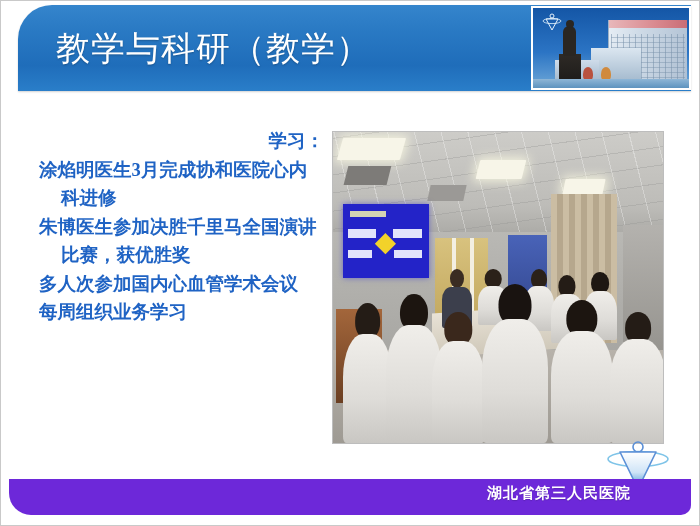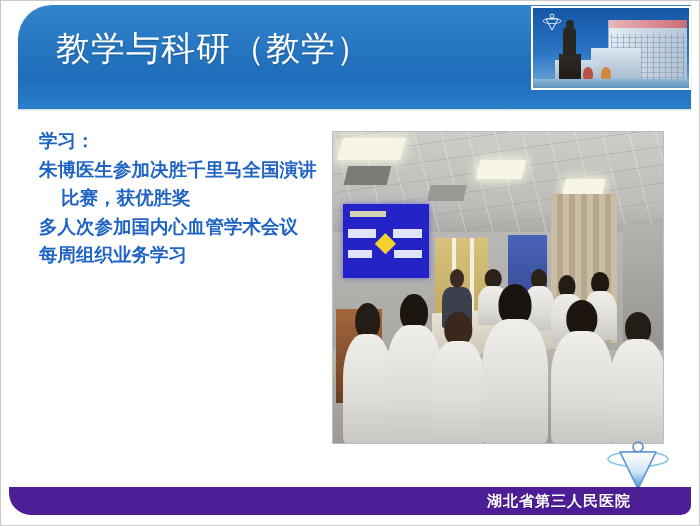--- a/index.html
+++ b/index.html
@@ -14,21 +14,21 @@
     position:absolute;inset:0;
     background:#ffffff;
     border:1px solid #c9c9c9;
     box-sizing:border-box;
     overflow:hidden;
   }
 
   
   .header-bar{
     position:absolute;
-    left:17px;top:4px;width:673px;height:104px;
+    left:17px;top:4px;width:673px;height:86px;
     border-top-left-radius:34px;
     background:linear-gradient(180deg,#3585cc 0%, #2a7ac4 28%, #1f6dba 70%, #2a7ec9 100%);
     box-shadow:0 1px 2px rgba(0,0,0,.18);
   }
   .header-title{
     position:absolute;
     left:38px;top:24px;
     font-size:34px;
     line-height:40px;
     color:#ffffff;
@@ -107,21 +107,21 @@
     line-height:28.5px;
     font-family:"Liberation Serif","DejaVu Serif",serif;
     font-weight:700;
   }
   .body-text .line{
     margin:0;
     padding-left:22px;
     text-indent:-22px;
     white-space:normal;
   }
-  .body-text .line.first{ padding-left:0; text-indent:0; }
+  .body-text .line.first{ padding-left:0; text-indent:0;text-align:right; }
 
   
   .photo{
     position:absolute;
     left:331px;top:130px;width:332px;height:313px;
     background:#cfcfcf;
     overflow:hidden;
     border:1px solid #bdbdbd;
     box-sizing:border-box;
   }
@@ -224,22 +224,22 @@
   }
   .ph-speaker{
     position:absolute;left:33%;top:44%;width:9%;height:19%;
   }
   .ph-speaker .head{position:absolute;left:26%;top:0;width:48%;height:32%;background:#3a2c22;border-radius:50%;}
   .ph-speaker .body{position:absolute;left:0;bottom:0;width:100%;height:70%;background:#3c3f4c;border-radius:30% 30% 6% 6%;}
 
   
   .footer-bar{
     position:absolute;
-    left:8px;bottom:10px;width:682px;height:28px;
-    background:#4c1d95;
+    left:8px;bottom:10px;width:682px;height:36px;
+    background:#6d28d9;
     border-bottom-left-radius:22px;
     border-bottom-right-radius:10px;
   }
   .footer-text{
     position:absolute;right:60px;top:3px;
     color:#ffffff;font-size:15px;line-height:22px;
     font-weight:700;letter-spacing:1px;
     font-family:"Liberation Serif","DejaVu Serif",serif;
     text-shadow:0 1px 1px rgba(0,0,0,.15);
   }
@@ -271,20 +271,21 @@
     <div class="hp-statue-base"></div>
     <div class="hp-statue-body"></div>
     <div class="hp-statue-head"></div>
     <div class="hp-tree" style="left:50px;"></div>
     <div class="hp-tree" style="left:68px;background:#d08a3e;"></div>
     <div class="hp-ground"></div>
   </div>
 
   <div class="body-text">
     <p class="line first">学习：</p>
+    <p class="line">涂焰明医生3月完成协和医院心内科进修</p>
     <p class="line">朱博医生参加决胜千里马全国演讲比赛，获优胜奖</p>
     <p class="line">多人次参加国内心血管学术会议</p>
     <p class="line">每周组织业务学习</p>
   </div>
 
   <div class="photo">
     <div class="ph-ceiling"></div>
     <div class="ph-ceiling-grid"></div>
     <div class="ph-light ph-l1"></div>
     <div class="ph-light ph-l2"></div>

